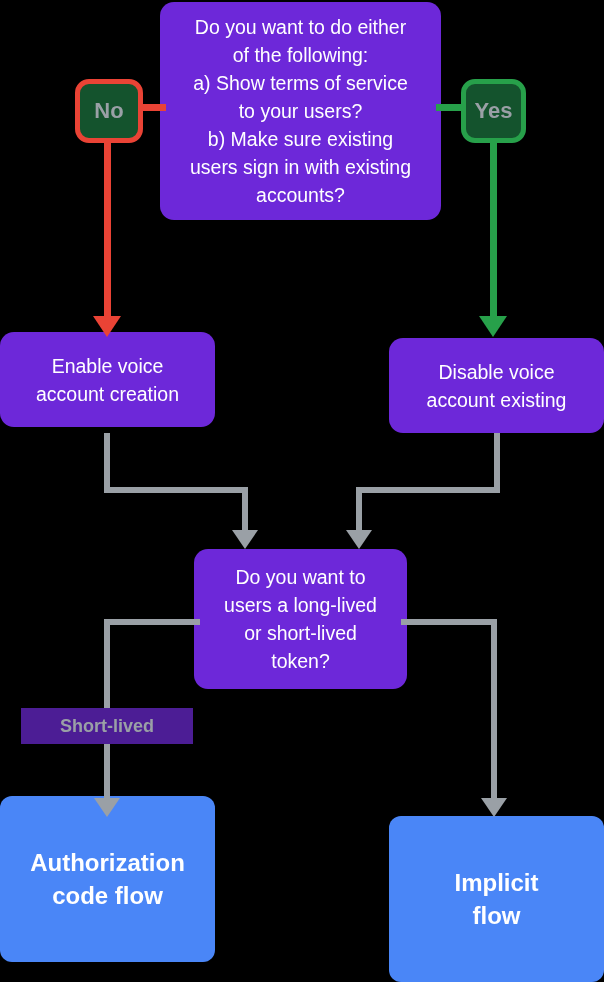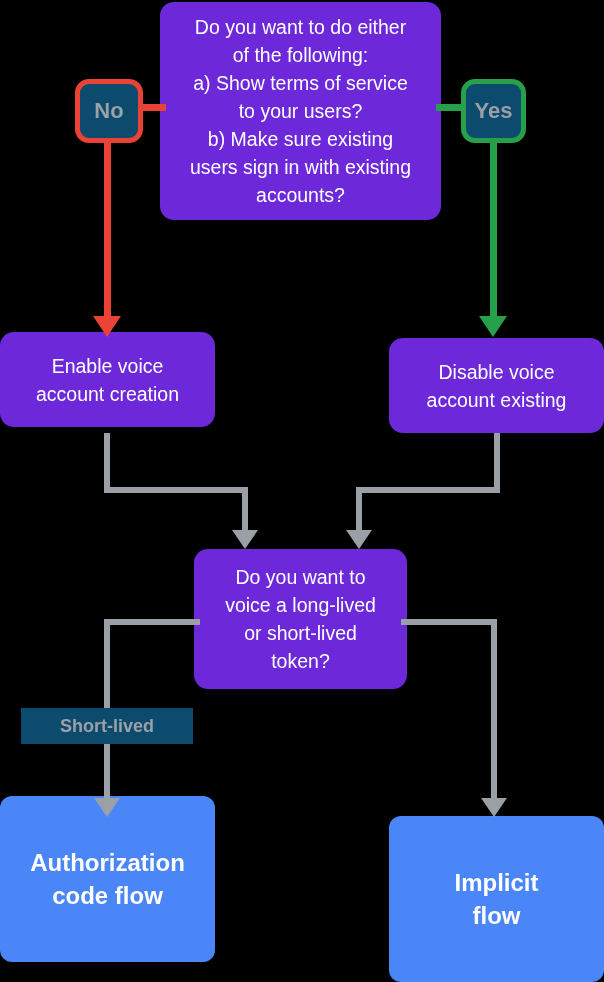--- a/index.html
+++ b/index.html
@@ -46,37 +46,37 @@
     font-size: 24px;
     line-height: 33px;
     color: #ffffff;
     font-weight: bold;
     white-space: pre-line;
     padding: 0 10px;
   }
   .badge {
     position: absolute;
     box-sizing: border-box;
-    background: #0c4a6e;
+    background: #14532d;
     border-radius: 14px;
     display: flex;
     align-items: center;
     justify-content: center;
     font-size: 22px;
     font-weight: bold;
     color: #9aa0a6;
     z-index: 6;
   }
   .badge-no { border: 5px solid #ea4335; }
   .badge-yes { border: 5px solid #27a04a; }
 
   .edge-label {
     position: absolute;
     box-sizing: border-box;
-    background: #0c4a6e;
+    background: #4c1d95;
     display: flex;
     align-items: center;
     justify-content: center;
     font-size: 18px;
     font-weight: bold;
     color: #9aa0a6;
     z-index: 6;
   }
 
   .line {
@@ -155,21 +155,21 @@
   <div class="line line-gray" style="left:242px; top:487px; width:6px; height:47px;"></div>
   <div class="arrow arrow-gray" style="left:232px; top:530px;"></div>
 
   <div class="line line-gray" style="left:494px; top:433px; width:6px; height:59px;"></div>
   <div class="line line-gray" style="left:356px; top:487px; width:144px; height:6px;"></div>
   <div class="line line-gray" style="left:356px; top:487px; width:6px; height:47px;"></div>
   <div class="arrow arrow-gray" style="left:346px; top:530px;"></div>
 
   <div class="node gray-box" style="left:194px; top:549px; width:213px; height:140px;">
     <div class="txt">Do you want to
-voice a long-lived
+users a long-lived
 or short-lived
 token?</div>
   </div>
 
   <div class="line line-gray" style="left:104px; top:619px; width:96px; height:6px;"></div>
   <div class="line line-gray" style="left:104px; top:619px; width:6px; height:183px;"></div>
   <div class="arrow arrow-gray" style="left:94px; top:798px;"></div>
   <div class="edge-label" style="left:21px; top:708px; width:172px; height:36px;">
     <span>Short-lived</span>
   </div>

